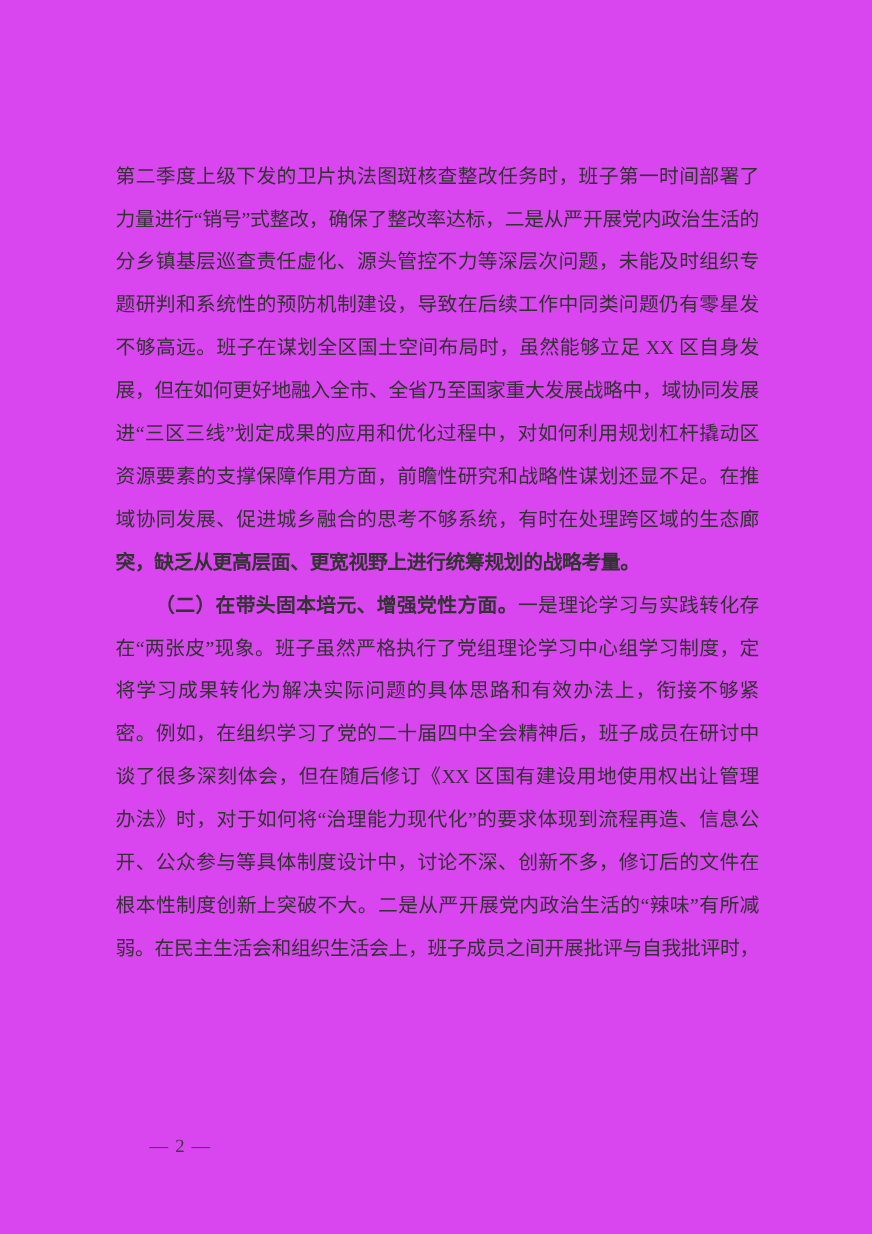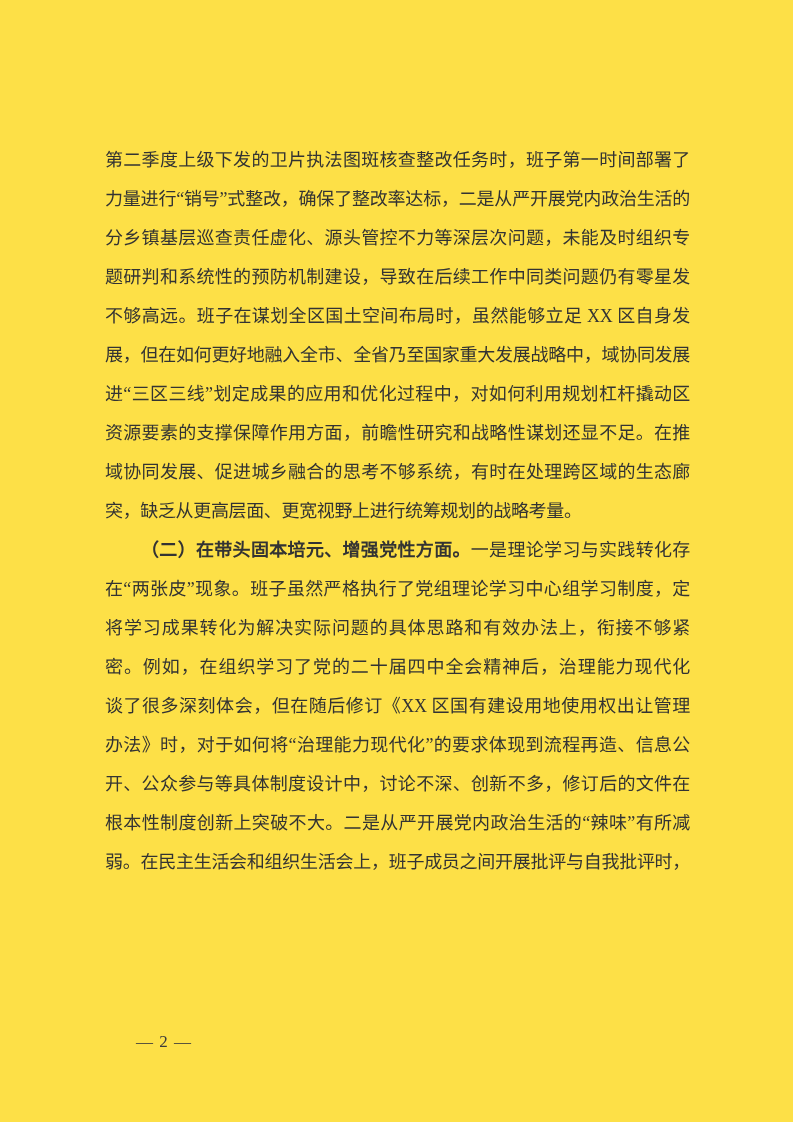--- a/index.html
+++ b/index.html
@@ -4,21 +4,21 @@
 <style>
   html, body {
     margin: 0;
     padding: 0;
     background: #ffffff;
   }
   .page {
     position: relative;
     width: 793px;
     height: 1122px;
-    background: #fde047;
+    background: #d946ef;
     overflow: hidden;
     font-family: "Liberation Serif", "DejaVu Serif", serif;
     color: #333333;
   }
   .text-block {
     position: absolute;
     left: 105px;
     top: 141px;
     width: 585px;
   }
@@ -27,20 +27,21 @@
     line-height: 39px;
     height: 39px;
     letter-spacing: -0.35px;
     text-align: justify;
     text-align-last: justify;
     text-justify: inter-character;
     overflow: hidden;
   }
   .line.para-end {
     text-align-last: left;
+    font-weight: bold;
   }
   .line.indent {
     text-indent: 2em;
   }
   .line .bold {
     font-weight: bold;
   }
   .page-number {
     position: absolute;
     left: 136px;
@@ -62,21 +63,21 @@
       <div class="line"><span>题研判和系统性的预防机制建设，导致在后续工作中同类问题仍有零星发</span></div>
       <div class="line"><span>不够高远。班子在谋划全区国土空间布局时，虽然能够立足 XX 区自身发</span></div>
       <div class="line"><span>展，但在如何更好地融入全市、全省乃至国家重大发展战略中，域协同发展</span></div>
       <div class="line"><span>进“三区三线”划定成果的应用和优化过程中，对如何利用规划杠杆撬动区</span></div>
       <div class="line"><span>资源要素的支撑保障作用方面，前瞻性研究和战略性谋划还显不足。在推</span></div>
       <div class="line"><span>域协同发展、促进城乡融合的思考不够系统，有时在处理跨区域的生态廊</span></div>
       <div class="line para-end"><span>突，缺乏从更高层面、更宽视野上进行统筹规划的战略考量。</span></div>
       <div class="line indent"><span class="bold">（二）在带头固本培元、增强党性方面。</span><span>一是理论学习与实践转化存</span></div>
       <div class="line"><span>在“两张皮”现象。班子虽然严格执行了党组理论学习中心组学习制度，定</span></div>
       <div class="line"><span>将学习成果转化为解决实际问题的具体思路和有效办法上，衔接不够紧</span></div>
-      <div class="line"><span>密。例如，在组织学习了党的二十届四中全会精神后，治理能力现代化</span></div>
+      <div class="line"><span>密。例如，在组织学习了党的二十届四中全会精神后，班子成员在研讨中</span></div>
       <div class="line"><span>谈了很多深刻体会，但在随后修订《XX 区国有建设用地使用权出让管理</span></div>
       <div class="line"><span>办法》时，对于如何将“治理能力现代化”的要求体现到流程再造、信息公</span></div>
       <div class="line"><span>开、公众参与等具体制度设计中，讨论不深、创新不多，修订后的文件在</span></div>
       <div class="line"><span>根本性制度创新上突破不大。二是从严开展党内政治生活的“辣味”有所减</span></div>
       <div class="line"><span>弱。在民主生活会和组织生活会上，班子成员之间开展批评与自我批评时，</span></div>
     </div>
   <div class="page-number">— 2 —</div>
 </div>
 
 </body></html>

